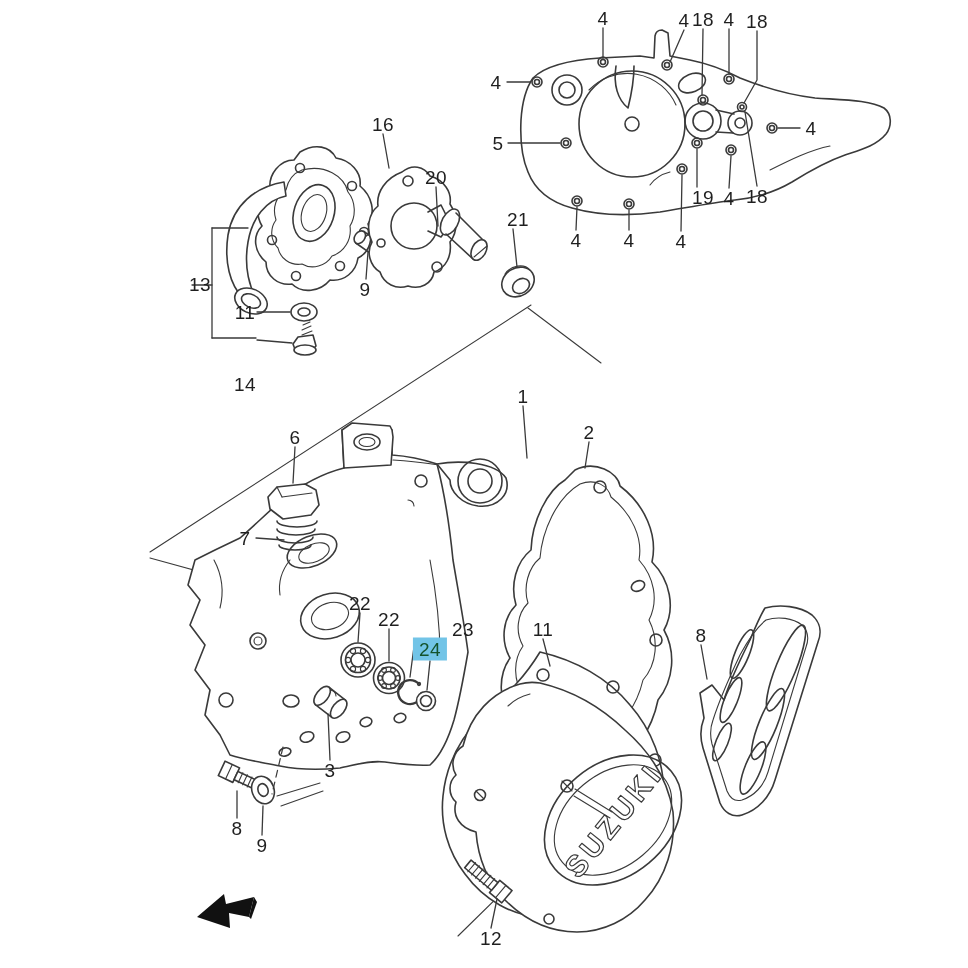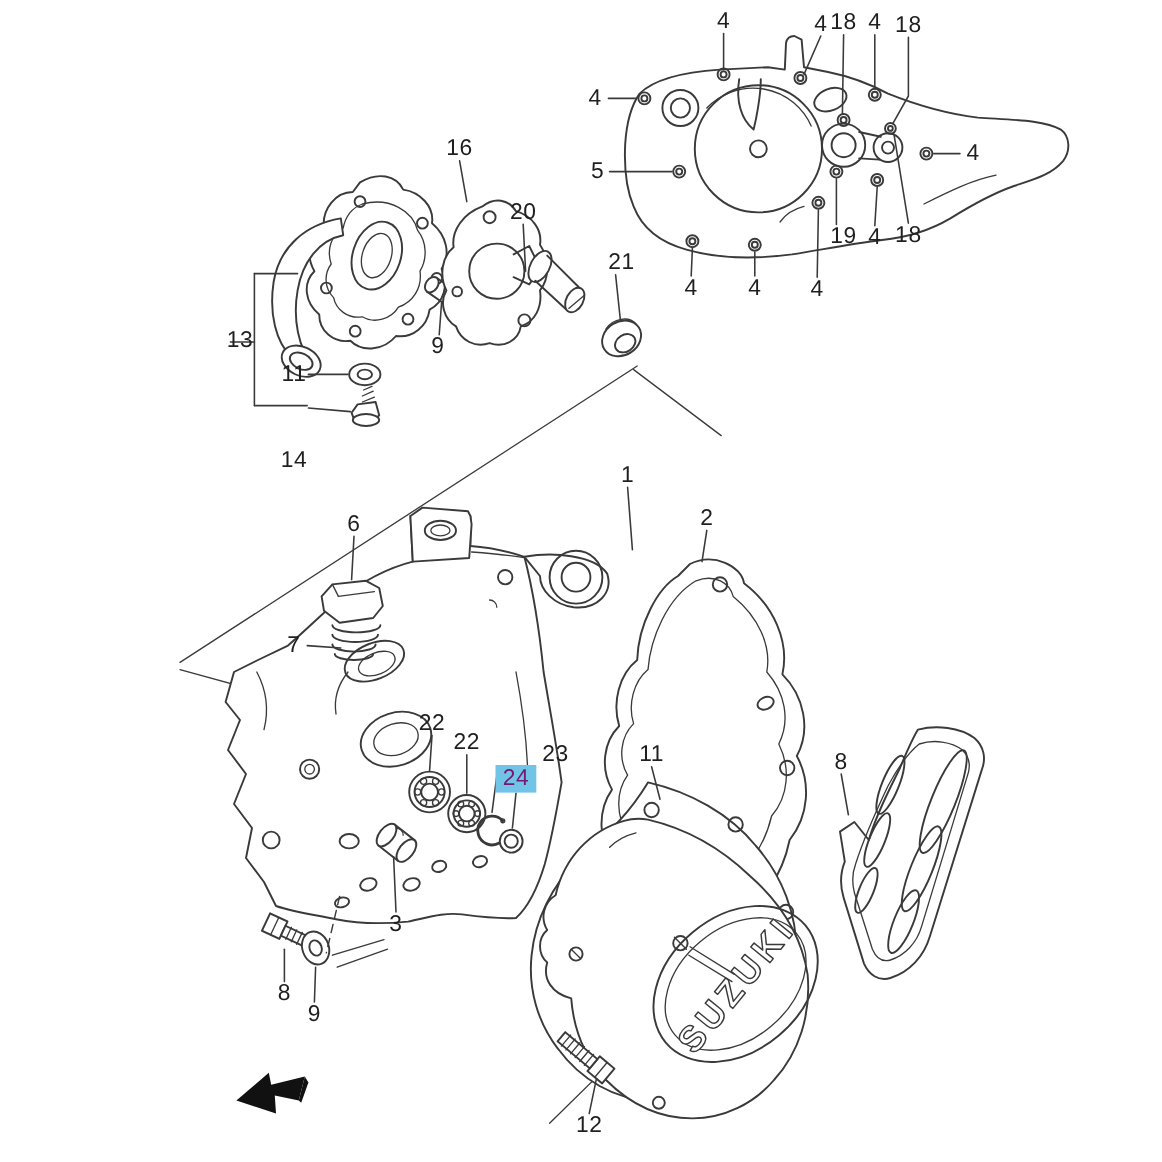--- a/index.html
+++ b/index.html
@@ -11,21 +11,21 @@
   svg .thin{stroke-width:1.1;}
   svg .leader{stroke-width:1.3;}
   svg .dark{fill:#111111;stroke:none;}
   svg .dashed{stroke-dasharray:7 5;stroke-width:1.2;}
   svg text.brand{font-family:"Liberation Sans",sans-serif;font-weight:bold;font-size:30px;
       letter-spacing:4px;fill:#ffffff;stroke:#3a3a3a;stroke-width:1.2px;}
   svg text.fwd{font-family:"Liberation Sans",sans-serif;font-weight:bold;font-style:italic;
       font-size:12px;fill:#ffffff;stroke:none;}
   #labels .plabel{position:absolute;transform:translate(-50%,-50%);font-size:19px;
       color:#1f1f1f;letter-spacing:0.5px;white-space:nowrap;line-height:1;padding:2px 3px;}
-  #labels .plabel.highlighted{background:#72c4e7;color:#701a75;padding:2px 6px;}
+  #labels .plabel.highlighted{background:#72c4e7;color:#14532d;padding:2px 6px;}
 </style>
 </head>
 <body>
 
 <div id="stage">
 
   <svg id="art" width="968" height="968" viewBox="0 0 968 968">
 
     <g class="thin">
       <line x1="150" y1="552" x2="531" y2="305"></line>

